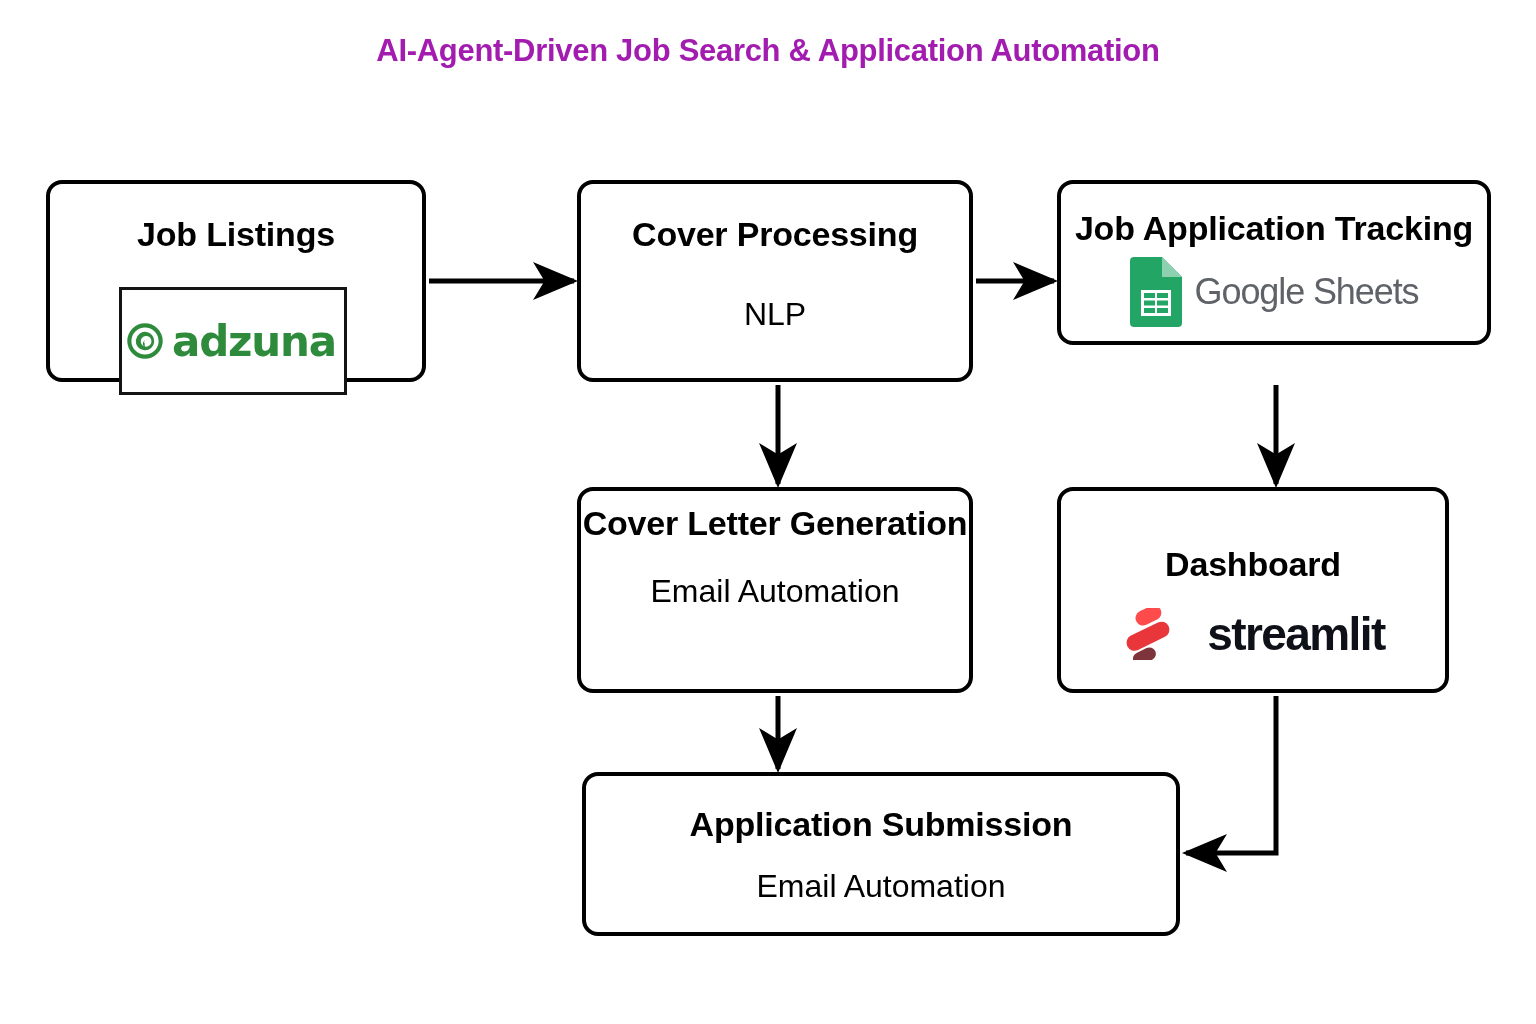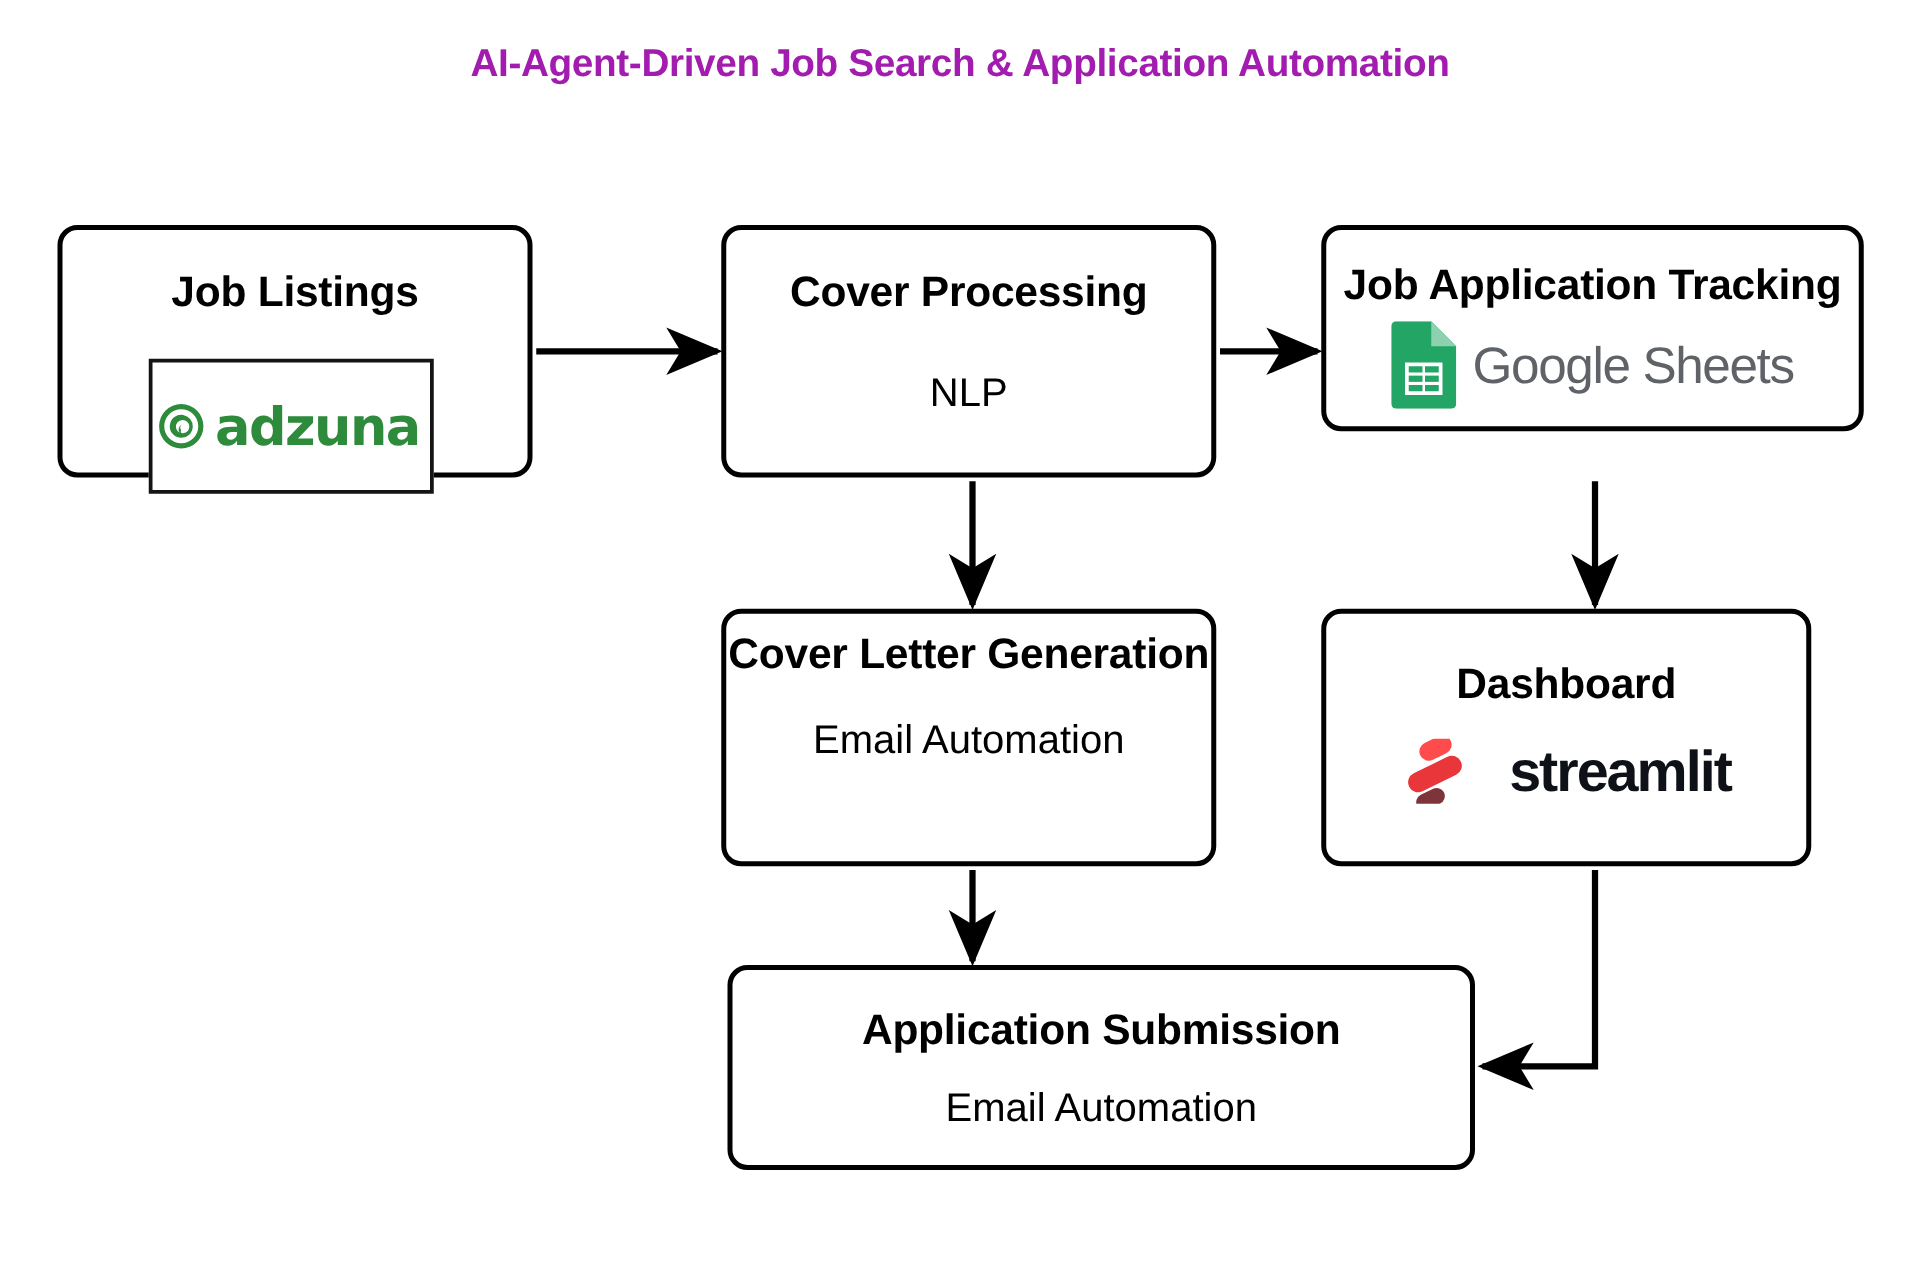--- a/index.html
+++ b/index.html
@@ -67,21 +67,21 @@
     font-weight: normal;
     line-height: 1.2;
     text-align: center;
   }
 
   
   #node-job-listings { left: 46px;  top: 180px; width: 380px; height: 202px; justify-content: flex-start; padding-top: 30px; }
   #node-cover-processing { left: 577px; top: 180px; width: 396px; height: 202px; justify-content: flex-start; padding-top: 30px; }
   #node-job-tracking { left: 1057px; top: 180px; width: 434px; height: 165px; justify-content: flex-start; padding-top: 24px; }
   #node-cover-letter { left: 577px; top: 487px; width: 396px; height: 206px; justify-content: flex-start; padding-top: 12px; }
-  #node-dashboard { left: 1057px; top: 487px; width: 392px; height: 206px; justify-content: flex-start; padding-top: 36px; }
+  #node-dashboard { left: 1057px; top: 487px; width: 392px; height: 206px; justify-content: flex-start; padding-top: 53px; }
   #node-app-submission { left: 582px; top: 772px; width: 598px; height: 164px; justify-content: flex-start; padding-top: 28px; }
 
   #node-cover-processing .sub { margin-top: 40px; }
   #node-cover-letter .sub { margin-top: 28px; }
   #node-app-submission .sub { margin-top: 22px; }
 
   
   .adzuna-plate {
     position: absolute;
     left: 119px;
@@ -104,21 +104,21 @@
     font-family: "DejaVu Sans", sans-serif;
   }
   
   .gs-lockup {
     display: flex;
     align-items: center;
     gap: 13px;
     margin-top: 8px;
   }
   .gs-word {
-    font-size: 41px;
+    font-size: 36px;
     color: #5f6368;
     letter-spacing: -1.1px;
     font-family: "Liberation Sans", sans-serif;
   }
   
   .st-lockup {
     display: flex;
     align-items: center;
     gap: 32px;
     margin-top: 22px;

